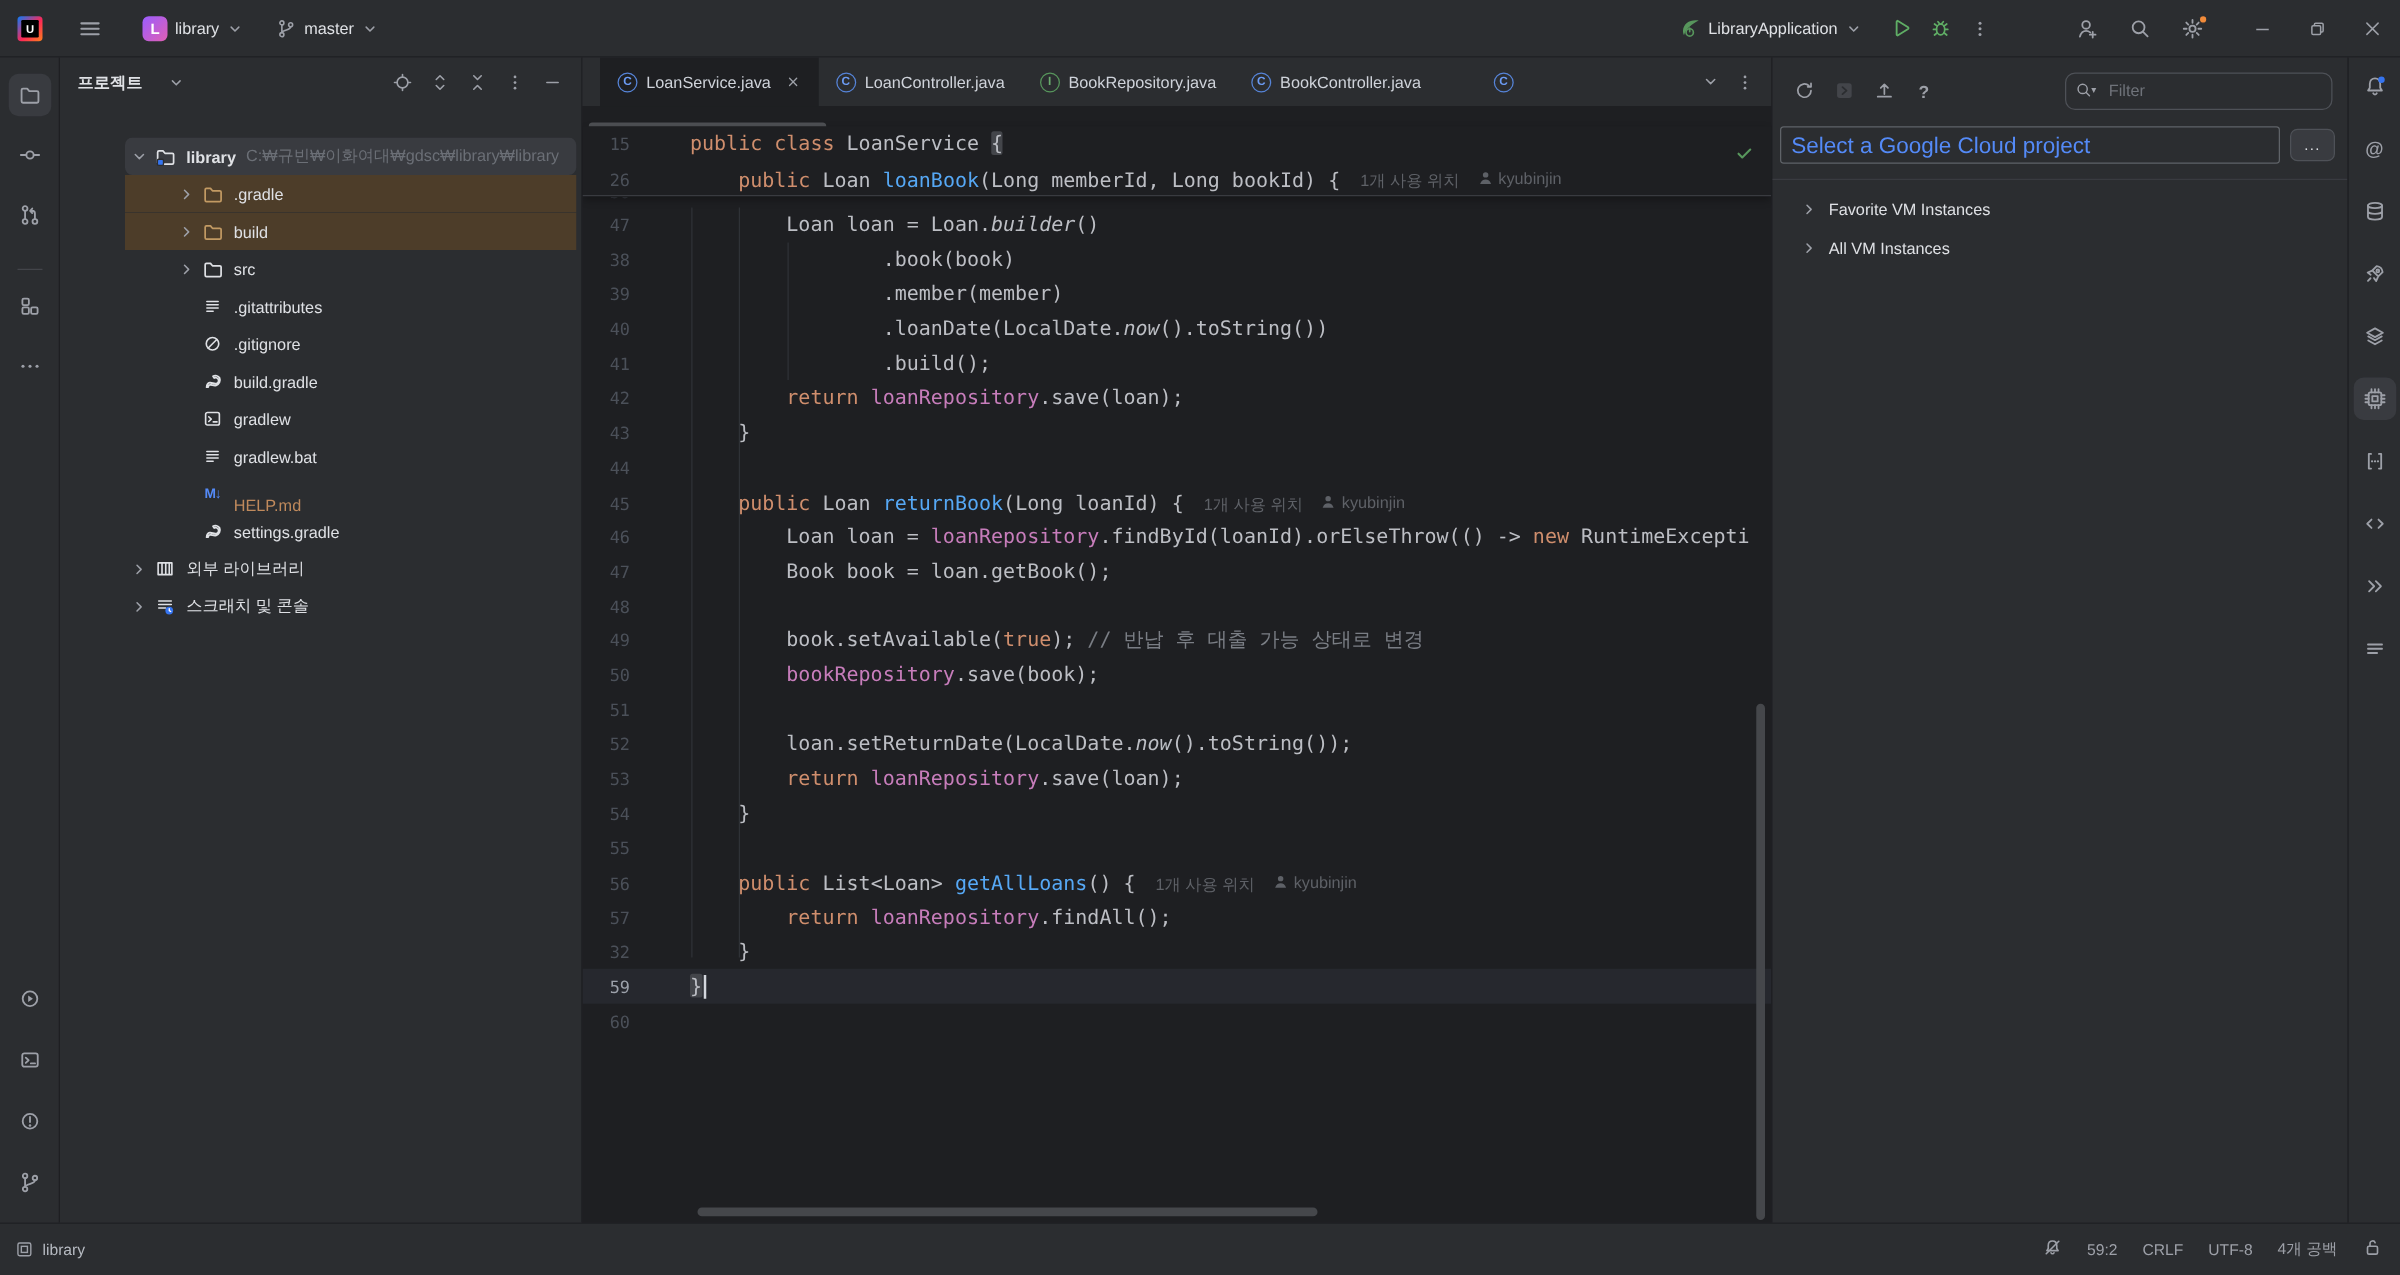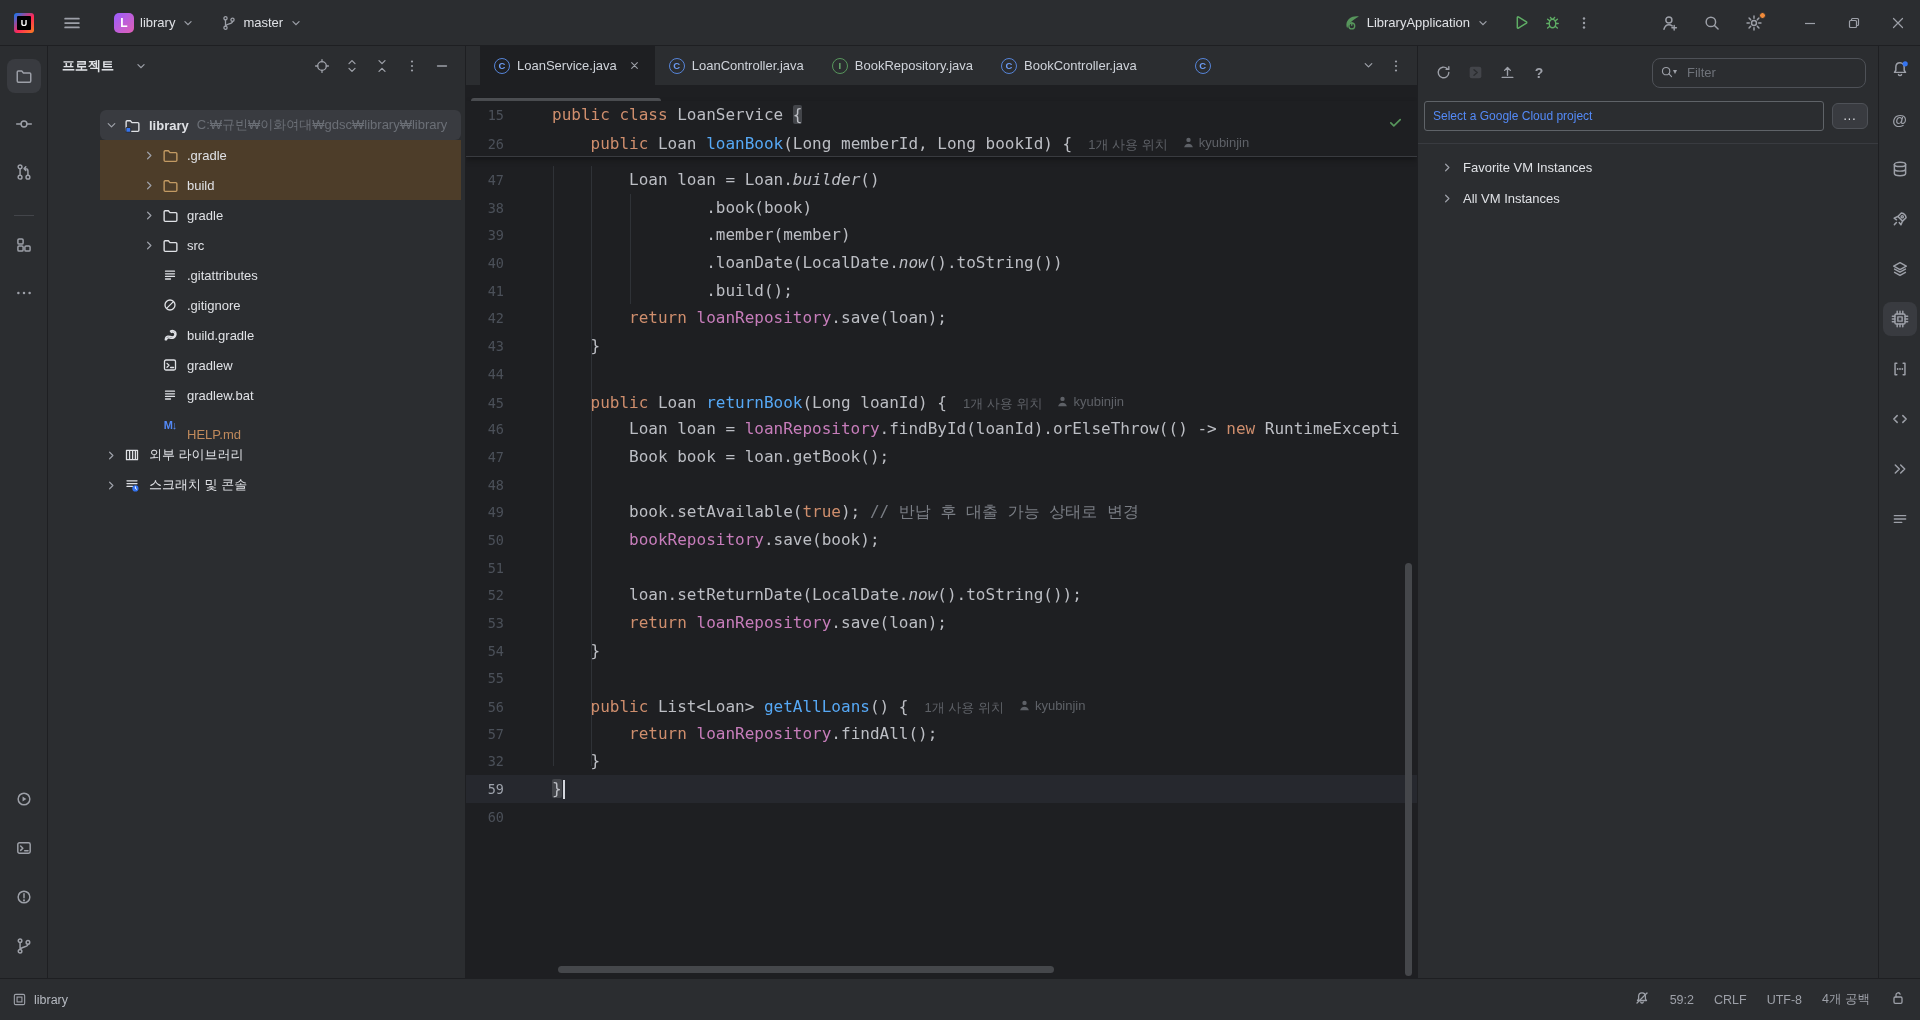--- a/index.html
+++ b/index.html
@@ -125,21 +125,21 @@
   .filter-wrap input { width:214px; height:30px; background:#2b2d30; border:1px solid #4e5157;
                        border-radius:8px; color:#dfe1e5; padding:0 8px 0 34px; font-size:13px;
                        font-family:inherit; outline:none; }
   .filter-wrap input::placeholder { color:#6f737a; }
   .filter-ic { position:absolute; left:8px; top:7px; display:flex; align-items:center; color:#9da0a8; }
   .filter-ic .car { font-size:8px; margin-left:-1px; color:#9da0a8; }
   .gcp-select { display:flex; align-items:center; gap:8px; padding:2px 10px 12px 6px;
                 border-bottom:1px solid #393b40; flex:none; }
   .gcp-field { flex:1; height:30px; border:1px solid #5f6368; border-radius:3px;
                display:flex; align-items:center; padding:0 8px; }
-  .gcp-field .linktext { color:#548af7; font-size:12px; white-space:nowrap; }
+  .gcp-field .linktext { color:#548af7; font-size:18px; white-space:nowrap; }
   .gcp-more { width:36px; height:26px; border:1px solid #4e5157; background:#393b40;
               border-radius:6px; color:#dfe1e5; display:flex; align-items:center;
               justify-content:center; font-size:12px; letter-spacing:1px; cursor:default; }
   .gcp-tree { padding-top:8px; }
   .gcp-row { height:31px; display:flex; align-items:center; gap:8px; padding-left:22px; cursor:default; }
   .gcp-row .lbl { font-size:13px; color:#dfe1e5; }
 
   
   .statusbar { height:42px; background:#2b2d30; border-top:1px solid #1e1f22;
                display:flex; align-items:center; padding:0 14px 0 12px; color:#9da0a8; font-size:12.5px; }
@@ -469,35 +469,20 @@
             <span class="tchev" style="margin-left: 38px;">
               <svg width="15" height="15" viewBox="0 0 16 16" fill="none" stroke="currentColor" stroke-width="1.3" stroke-linecap="round" stroke-linejoin="round">
                 <path d="M6 4.5L9.5 8 6 11.5"></path>
               </svg>
             </span>
             <span class="ticon">
               <svg width="17" height="17" viewBox="0 0 16 16" fill="none" stroke="currentColor" stroke-width="1.3" stroke-linecap="round" stroke-linejoin="round">
                 <path d="M2 4.5c0-.6.4-1 1-1h3l1.5 1.8H13c.6 0 1 .4 1 1v6.2c0 .6-.4 1-1 1H3c-.6 0-1-.4-1-1z"></path>
               </svg>
             </span>
-            <span class="tlabel">gradle</span>
-          </div>
-        </div>
-        <div class="trow" style="padding-left: 52px;">
-          <div class="bgpad">
-            <span class="tchev" style="margin-left: 38px;">
-              <svg width="15" height="15" viewBox="0 0 16 16" fill="none" stroke="currentColor" stroke-width="1.3" stroke-linecap="round" stroke-linejoin="round">
-                <path d="M6 4.5L9.5 8 6 11.5"></path>
-              </svg>
-            </span>
-            <span class="ticon">
-              <svg width="17" height="17" viewBox="0 0 16 16" fill="none" stroke="currentColor" stroke-width="1.3" stroke-linecap="round" stroke-linejoin="round">
-                <path d="M2 4.5c0-.6.4-1 1-1h3l1.5 1.8H13c.6 0 1 .4 1 1v6.2c0 .6-.4 1-1 1H3c-.6 0-1-.4-1-1z"></path>
-              </svg>
-            </span>
             <span class="tlabel">src</span>
           </div>
         </div>
         <div class="trow" style="padding-left: 52px;">
           <div class="bgpad">
             <span class="tchev" style="margin-left: 38px;"></span>
             <span class="ticon">
               <svg width="16" height="16" viewBox="0 0 16 16" fill="none" stroke="currentColor" stroke-width="1.3" stroke-linecap="round" stroke-linejoin="round">
                 <path d="M3.5 4.2h9M3.5 6.8h9M3.5 9.4h9M3.5 12h5"></path>
               </svg>
@@ -552,20 +537,32 @@
             <span class="tlabel">gradlew.bat</span>
           </div>
         </div>
         <div class="trow" style="padding-left: 52px;">
           <div class="bgpad">
             <span class="tchev" style="margin-left: 38px;"></span>
             <span class="ticon">
               <span class="md-glyph">M↓</span>
             </span>
             <span class="tlabel ignored">HELP.md</span>
+          </div>
+        </div>
+        <div class="trow" style="padding-left: 52px;">
+          <div class="bgpad">
+            <span class="tchev" style="margin-left: 38px;"></span>
+            <span class="ticon">
+              <svg width="17" height="17" viewBox="0 0 16 16" fill="none" stroke="currentColor" stroke-width="1.3" stroke-linecap="round" stroke-linejoin="round">
+                <path d="M12.9 5.1c-1-1.8-3.3-2.4-5-1.3l.9 1.3c1-.6 2.4-.2 3 .8.8 1.3.1 2.9-1.3 3.3-1.9.6-3.3-1-5-.6-1.4.3-2.3 1.6-2.4 3.4h1.2c.1-.7.4-1.3.9-1.6 1.3-.8 3 .9 5.1.2 2.2-.7 3.5-3.4 2.6-5.5z"></path>
+                <circle cx="6.7" cy="9.4" r=".8" fill="currentColor" stroke="none"></circle>
+              </svg>
+            </span>
+            <span class="tlabel">settings.gradle</span>
           </div>
         </div>
         <div class="trow" style="padding-left: 52px;">
           <div class="bgpad">
             <span class="tchev" style="margin-left: 0px;">
               <svg width="15" height="15" viewBox="0 0 16 16" fill="none" stroke="currentColor" stroke-width="1.3" stroke-linecap="round" stroke-linejoin="round">
                 <path d="M6 4.5L9.5 8 6 11.5"></path>
               </svg>
             </span>
             <span class="ticon">

